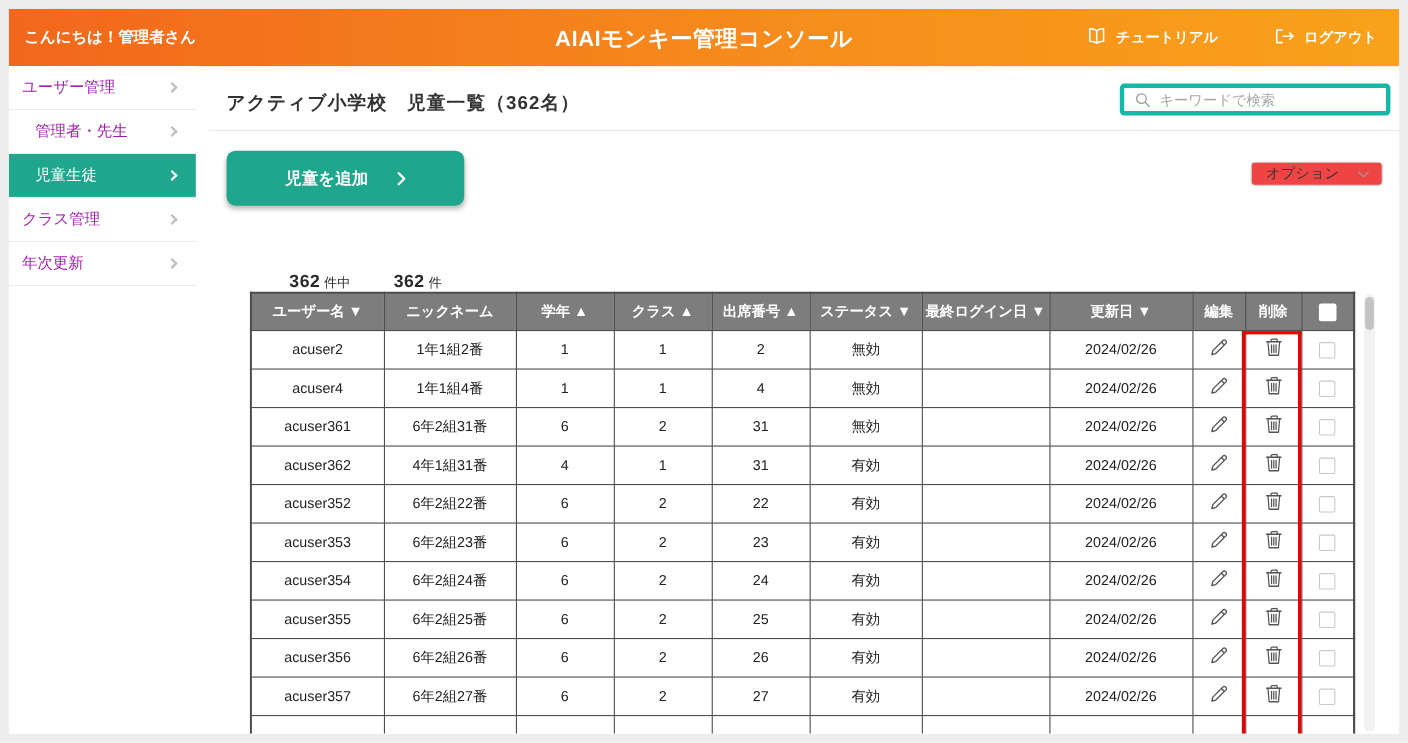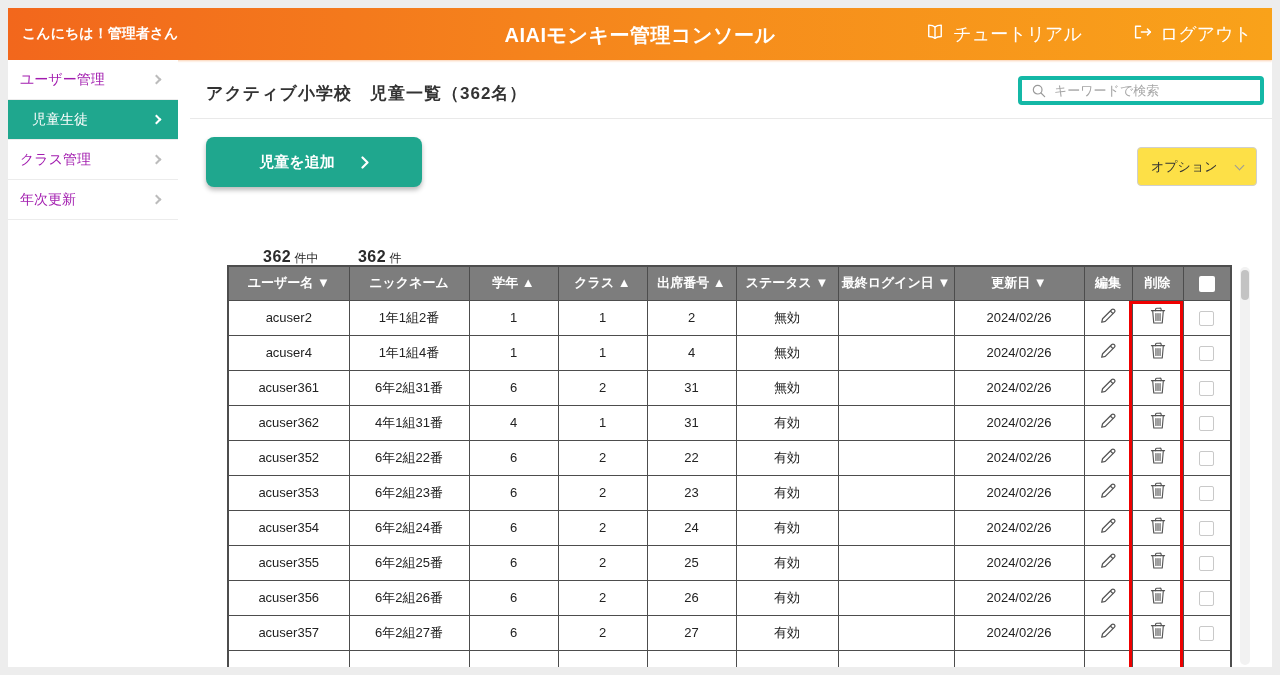--- a/index.html
+++ b/index.html
@@ -10,22 +10,22 @@
 
   
   .topbar { position:absolute; left:0; top:0; width:100%; height:52px;
     background:linear-gradient(90deg,#f2671c 0%,#f68c1c 55%,#f9a21a 100%);
     color:#fff; box-shadow:0 1px 2px rgba(242,120,30,.35); }
   .greeting { position:absolute; left:14px; top:17px; font-size:14px; font-weight:bold; }
   .app-title { position:absolute; left:50%; top:14px; transform:translateX(-50%);
     font-size:20px; font-weight:bold; white-space:nowrap; letter-spacing:.5px; }
   .topbar-right { position:absolute; right:20px; top:0; height:52px;
     display:flex; align-items:center; gap:52px; }
-  .top-link { display:flex; align-items:center; gap:8px; font-size:18px;
-    font-weight:normal; cursor:pointer; background:none; border:none; color:#fff;
+  .top-link { display:flex; align-items:center; gap:8px; font-size:13px;
+    font-weight:bold; cursor:pointer; background:none; border:none; color:#fff;
     font-family:inherit;justify-content:flex-end; }
 
   
   .sidebar { position:absolute; left:0; top:52px; width:170px; background:#fff; }
   .side-item { position:relative; height:40px; display:flex; align-items:center;
     font-size:14px; color:#a21caf; border-bottom:1px solid #ececec; cursor:pointer;
     padding-left:12px; background:#fff; }
   .side-item.indent { padding-left:24px; }
   .side-item.active { background:#1fa78e; color:#fff; }
   .chev { position:absolute; right:18px; width:7px; height:7px;
@@ -43,22 +43,22 @@
     color:#333; font-family:inherit; background:transparent; }
   .search-box input::placeholder { color:#a5a5a5; }
   .title-divider { position:absolute; left:182px; top:110px; width:1082px;
     height:1px; background:#e9e9e9; }
 
   .add-btn { position:absolute; left:198px; top:129px; width:216px; height:50px;
     background:#1fa78e; border:none; border-radius:8px; color:#fff;
     font-size:15px; font-weight:bold; font-family:inherit; cursor:pointer;
     box-shadow:0 3px 5px rgba(0,0,0,.28); display:flex; align-items:center;
     justify-content:center; gap:26px; }
-  .options-btn { position:absolute; left:1129px; top:139px; width:120px; height:39px;
-    background:#fde047; border:1px solid #cfcfcf; border-radius:4px; font-size:13px;
+  .options-btn { position:absolute; left:1129px; top:139px; width:120px; height:22px;
+    background:#ef4444; border:1px solid #cfcfcf; border-radius:4px; font-size:13px;
     color:#333; font-family:inherit; cursor:pointer; display:flex;
     align-items:center; justify-content:space-between; padding:0 13px; }
   .chev-down { width:7px; height:7px; border-right:1.5px solid #9a9a9a;
     border-bottom:1.5px solid #9a9a9a; transform:rotate(45deg); margin-top:-3px; }
 
   .count-line { position:absolute; left:219px; top:240px; font-size:12px;
     color:#2b2b2b; }
   .count-line b { font-size:16px; letter-spacing:.5px;margin-left:36px; }
 
   
@@ -113,20 +113,24 @@
           </svg>
         </span>
         <span>ログアウト</span>
       </button>
     </div>
   </div>
 
   <nav class="sidebar" id="sidebar">
       <div class="side-item">
       <span class="side-label">ユーザー管理</span>
+      <span class="chev"></span>
+    </div>
+      <div class="side-item indent">
+      <span class="side-label">管理者・先生</span>
       <span class="chev"></span>
     </div>
       <div class="side-item indent active">
       <span class="side-label">児童生徒</span>
       <span class="chev"></span>
     </div>
       <div class="side-item">
       <span class="side-label">クラス管理</span>
       <span class="chev"></span>
     </div>

